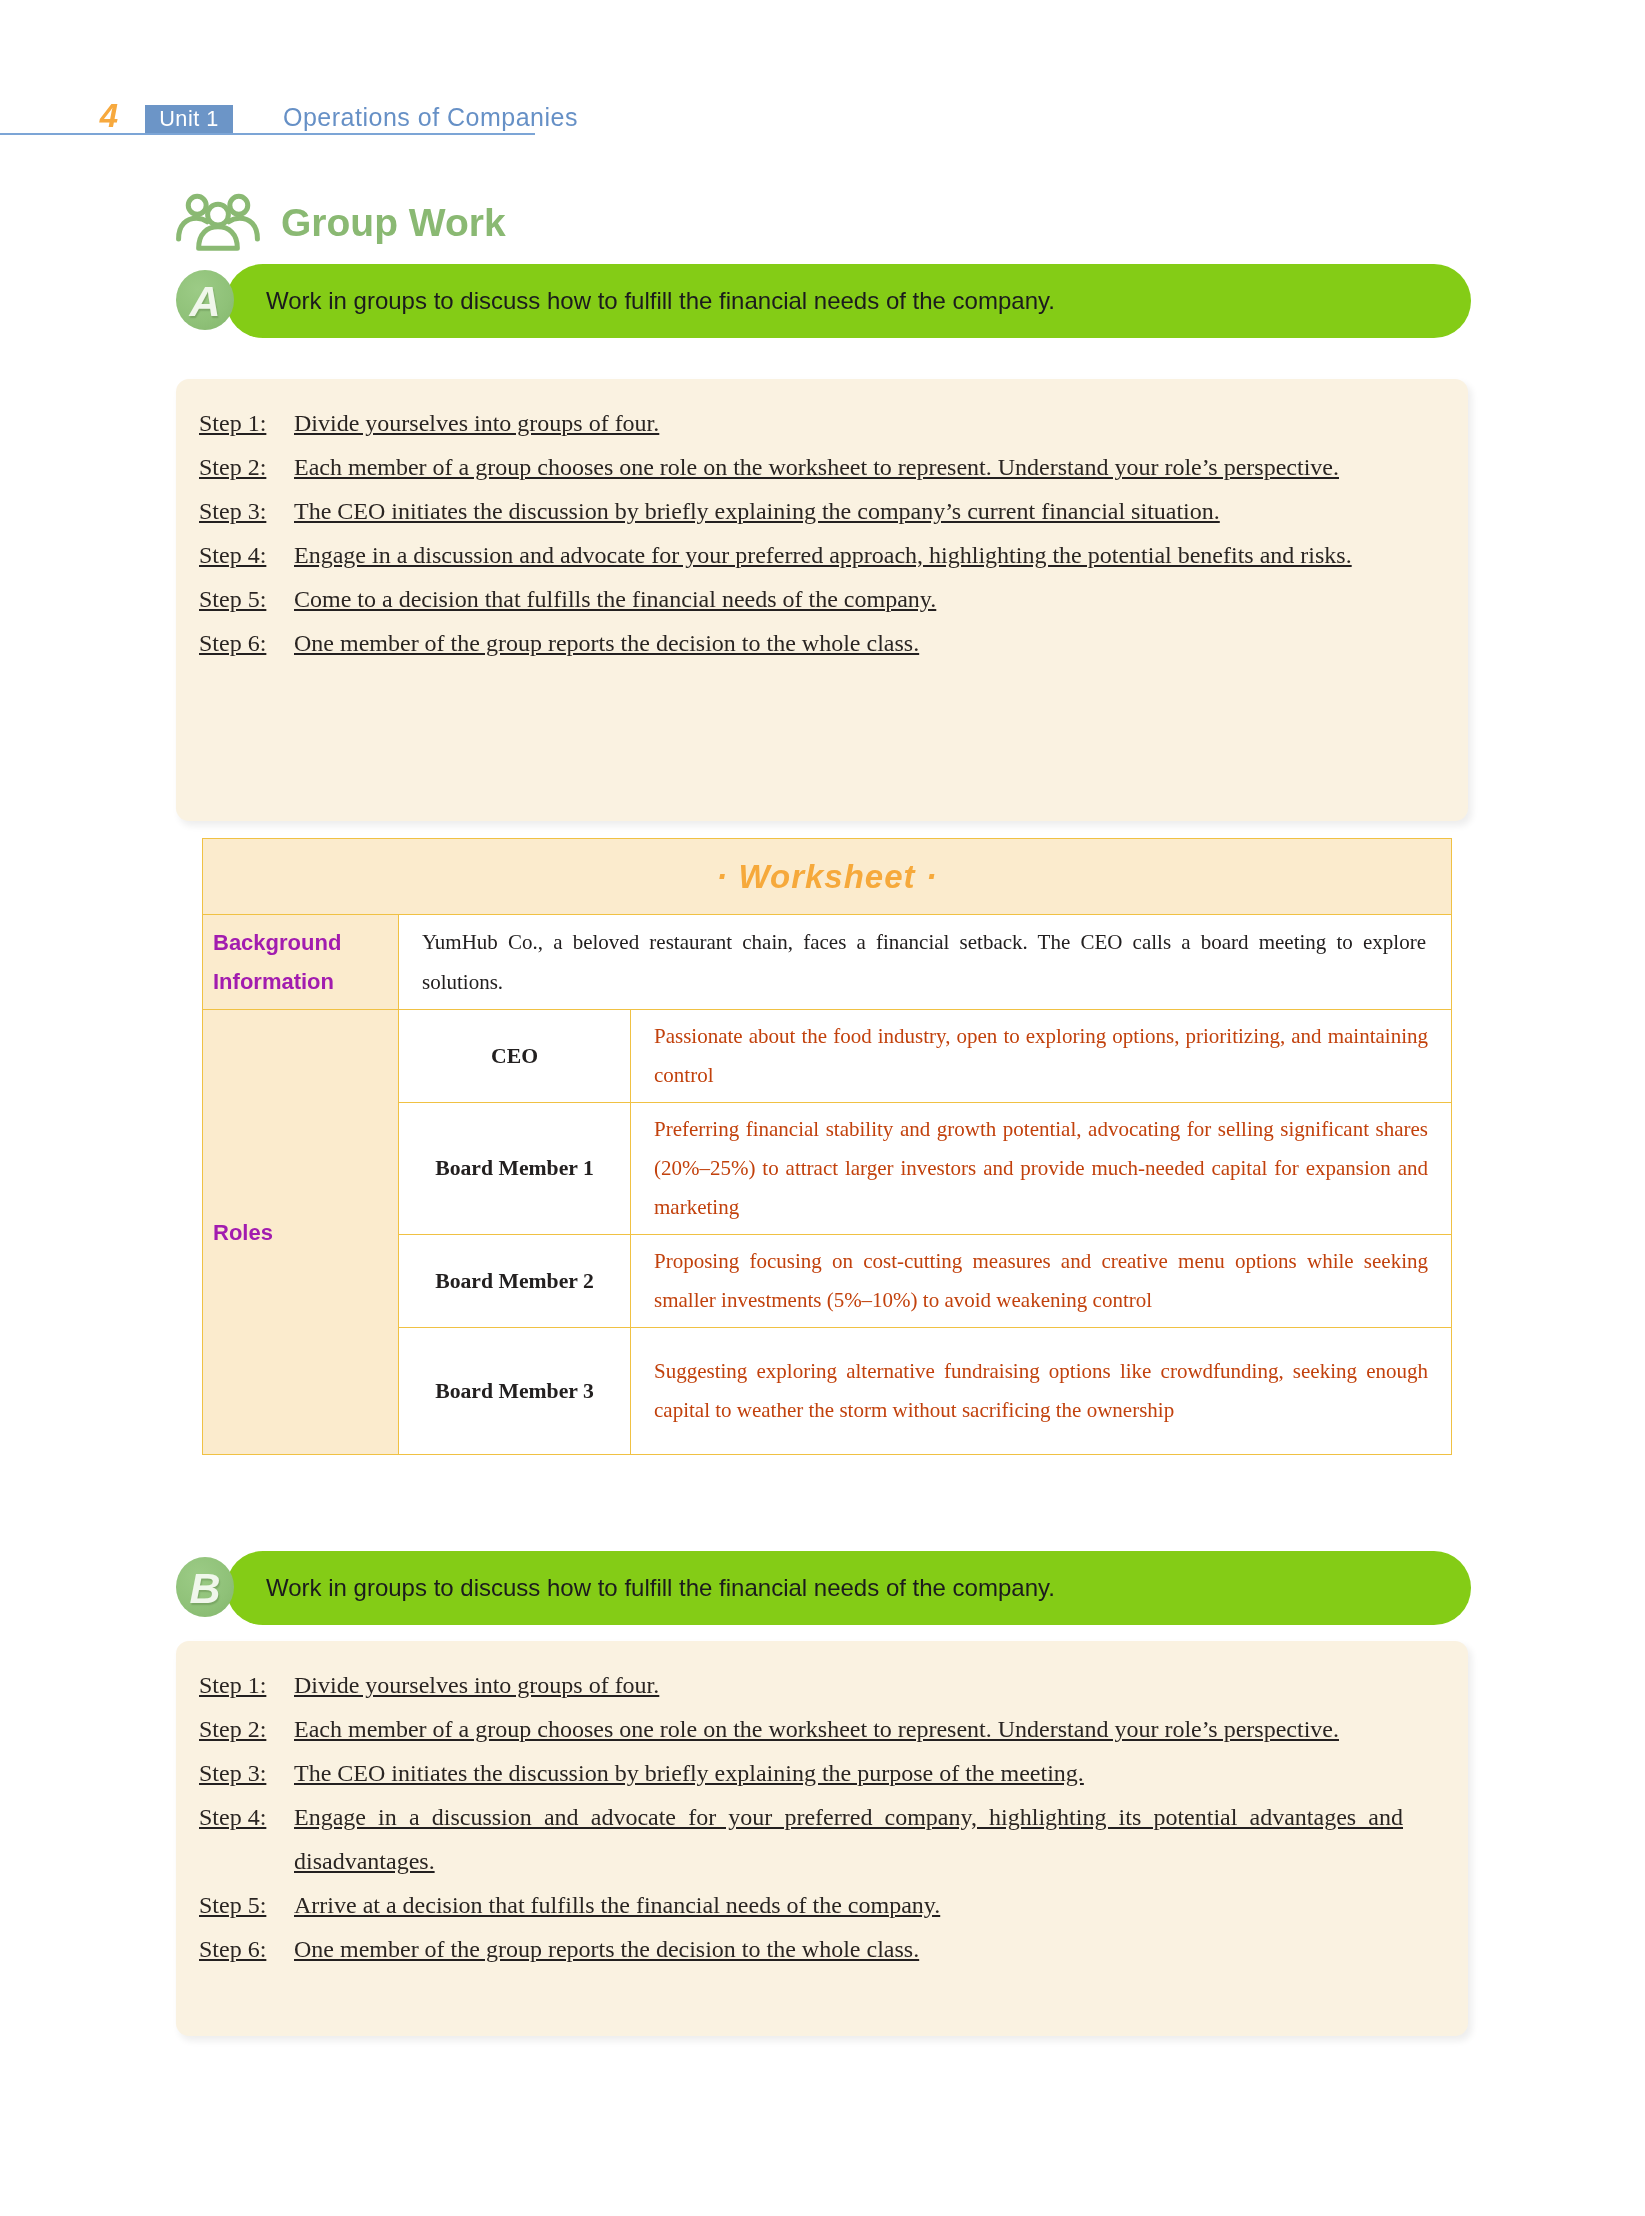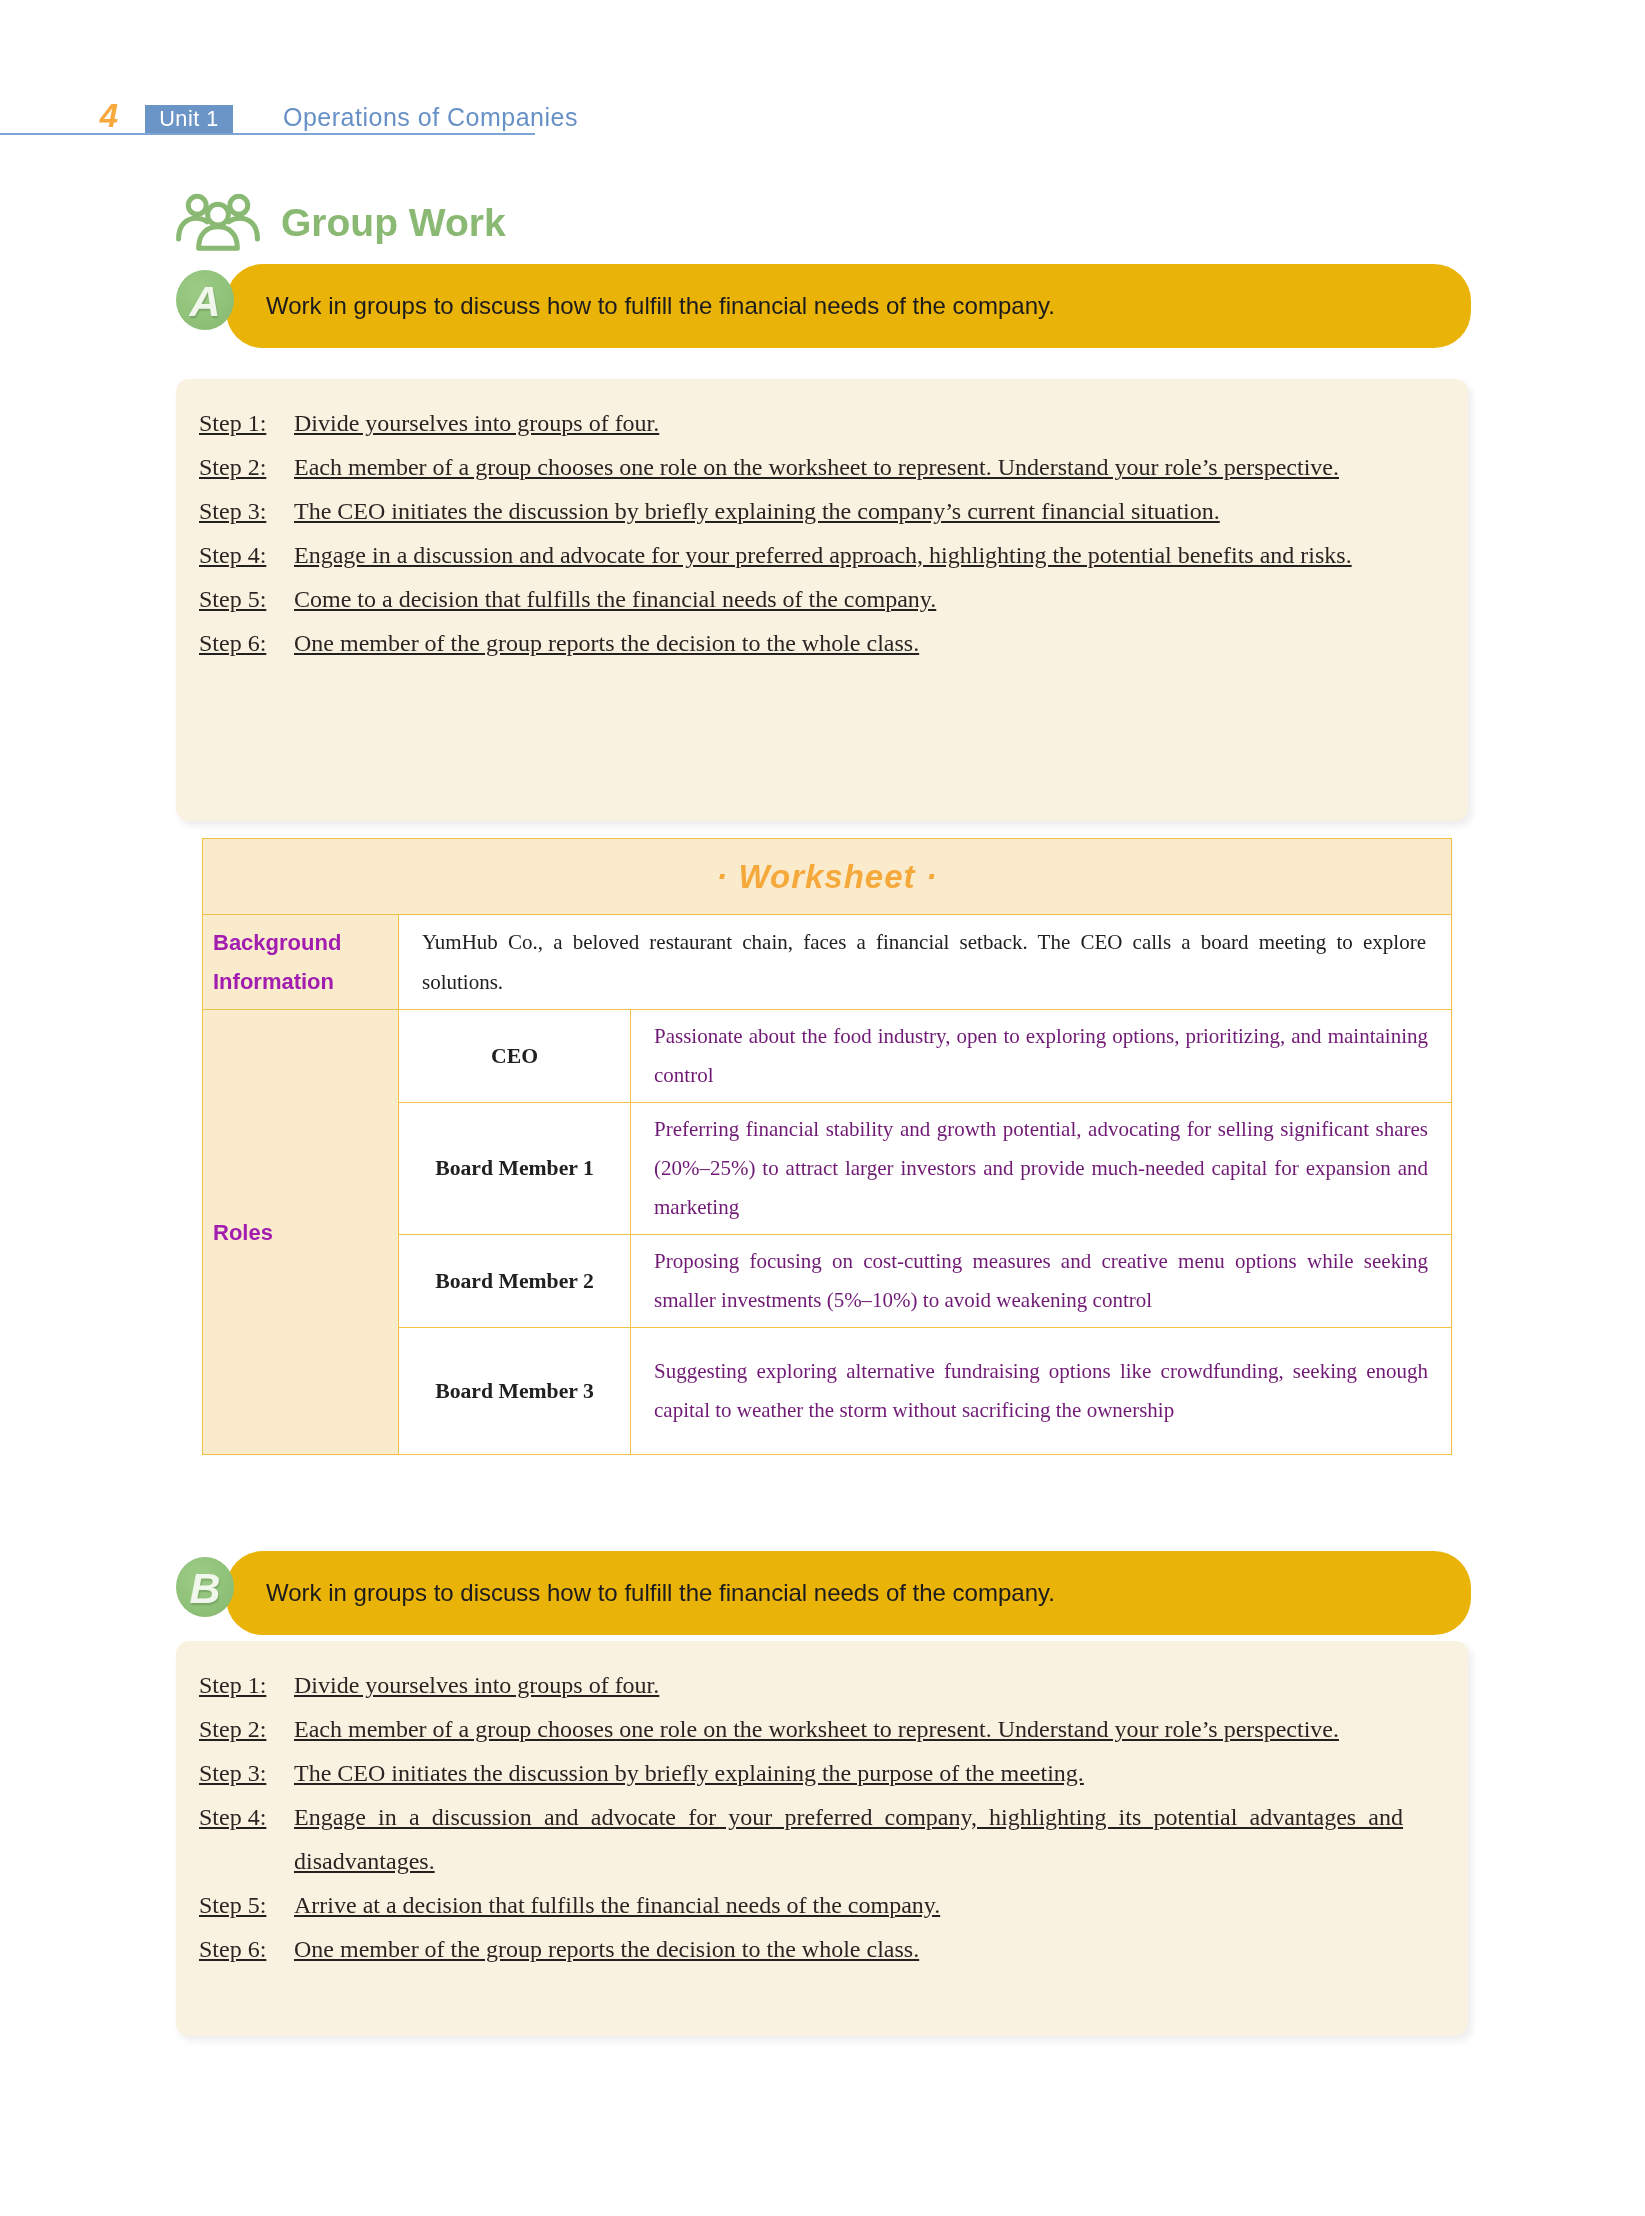--- a/index.html
+++ b/index.html
@@ -29,22 +29,22 @@
   .gw-heading{
     position:absolute;left:175px;top:193px;display:flex;align-items:center;gap:20px;
   }
   .gw-icon{width:86px;height:59px;}
   .gw-title{
     font-size:39px;font-weight:bold;color:#8AB973;line-height:1;
     padding-bottom:2px;letter-spacing:0px;
   }
   
   .pill{
-    position:absolute;left:226px;width:1245px;height:84px;border-radius:37px;
-    background:#eab308;display:flex;align-items:center;
+    position:absolute;left:226px;width:1245px;height:74px;border-radius:37px;
+    background:#84cc16;display:flex;align-items:center;
     padding-left:40px;padding-right:25px;box-sizing:border-box;
   }
   .pill .inst{font-size:24px;color:#1B1B1D;}
   .badge{
     position:absolute;left:176px;width:58px;height:60px;border-radius:50%;
     background:radial-gradient(circle at 38% 32%, #9ccb86, #8FC178 60%, #83B56C);
     display:flex;align-items:center;justify-content:center;
   }
   .badge .letter{
     font-size:43px;font-weight:bold;font-style:italic;
@@ -83,21 +83,21 @@
   .ws-side{
     background:#FBEBCD;text-align:left;
     font-family:"Liberation Sans",sans-serif;font-weight:bold;font-size:22px;
     line-height:39px;color:#a21caf;padding:5px 10px;
   }
   .ws-rolename{
     background:#ffffff;text-align:center;font-weight:bold;font-size:21.7px;
     color:#232020;padding:5px 8px;font-family:Liberation Serif, serif;
   }
   .ws-desc{
-    background:#ffffff;font-size:21px;line-height:39px;color:#701a75;
+    background:#ffffff;font-size:21px;line-height:39px;color:#c2410c;
     padding:7px 23px;text-align:justify;
   }
   .ws-bg-text{
     background:#ffffff;font-size:21px;line-height:40px;color:#232020;
     padding:7px 25px 7px 23px;text-align:justify;
   }
   .r-bg{height:89px;}
   .r-2l{height:90px;}
   .r-3l{height:127px;}
 </style>

